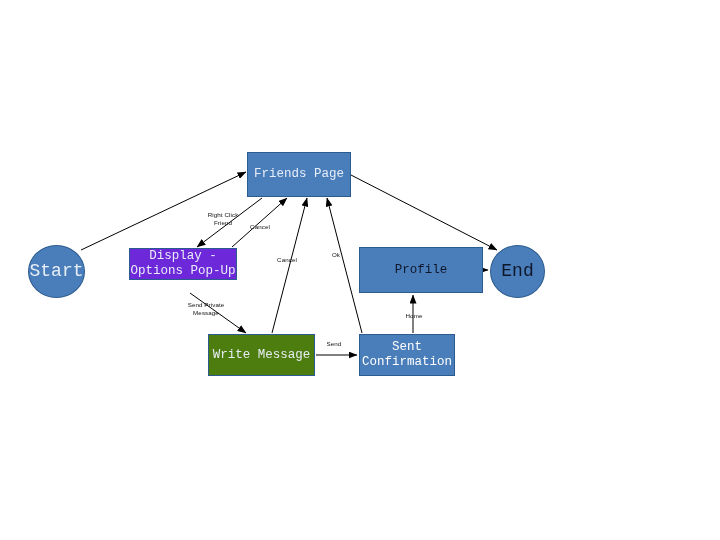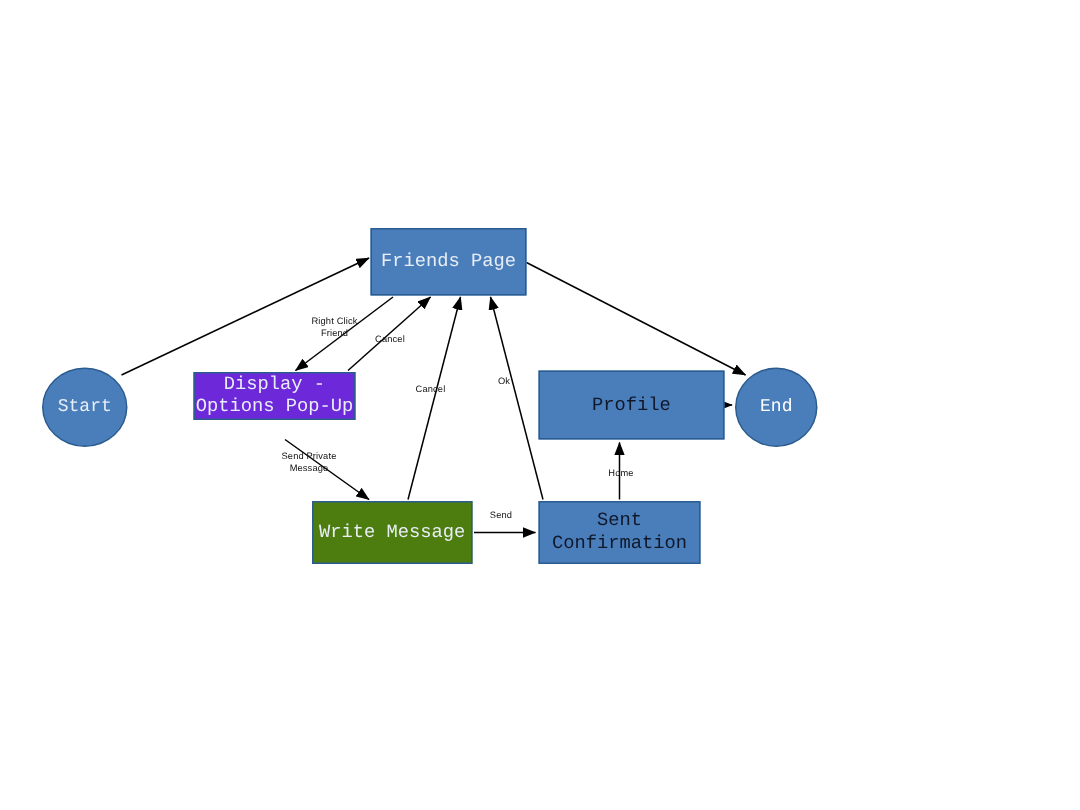--- a/index.html
+++ b/index.html
@@ -39,21 +39,21 @@
     line-height: 1.18;
     font-family: Liberation Mono, monospace;
     font-weight: 400;
   }
   .node.rect {
     border-radius: 0;
     font-size: 12.5px;
   }
   .node.circle {
     border-radius: 50%;
-    font-size: 12px;
+    font-size: 18px;
   }
   .node span {
     display: block;
     white-space: pre-line;
   }
   .edge-label {
     position: absolute;
     font-family: "Liberation Sans", sans-serif;
     font-size: 6.2px;
     color: #111111;
@@ -98,24 +98,24 @@
       <div class="node rect" style="left: 129px; top: 248px; width: 108px; height: 32px; background: #6d28d9; border-color: rgb(44, 92, 143); color: rgb(232, 238, 247);">
         <span>Display -
 Options Pop-Up</span>
       </div>
       <div class="node rect" style="left: 208px; top: 334px; width: 107px; height: 42px; background: #4d7c0f; border-color: rgb(44, 92, 143); color: rgb(232, 238, 247);">
         <span>Write Message</span>
       </div>
       <div class="node rect" style="left: 359px; top: 247px; width: 124px; height: 46px; background: rgb(74, 126, 187); border-color: rgb(44, 92, 143); color: #0f172a;">
         <span>Profile</span>
       </div>
-      <div class="node rect" style="left: 359px; top: 334px; width: 108px; height: 42px; background: rgb(74, 126, 187); border-color: rgb(44, 92, 143); color: #0f172a;">
+      <div class="node rect" style="left: 359px; top: 334px; width: 96px; height: 42px; background: rgb(74, 126, 187); border-color: rgb(44, 92, 143); color: #ffffff;">
         <span>Sent Confirmation</span>
       </div>
-      <div class="node circle" style="left: 490px; top: 245px; width: 55px; height: 53px; background: rgb(74, 126, 187); border-color: rgb(44, 92, 143); color: #ffffff;">
+      <div class="node circle" style="left: 490px; top: 245px; width: 55px; height: 53px; background: rgb(74, 126, 187); border-color: rgb(44, 92, 143); color: #0f172a;">
         <span>End</span>
       </div>
     </div>
   <div id="labels-layer">
       <div class="edge-label" style="left: 200px; top: 211px; width: 46px;">Right Click
 Friend</div>
       <div class="edge-label" style="left: 245px; top: 223px; width: 30px;">Cancel</div>
       <div class="edge-label" style="left: 180px; top: 301px; width: 52px;">Send Private
 Message</div>
       <div class="edge-label" style="left: 272px; top: 256px; width: 30px;">Cancel</div>

